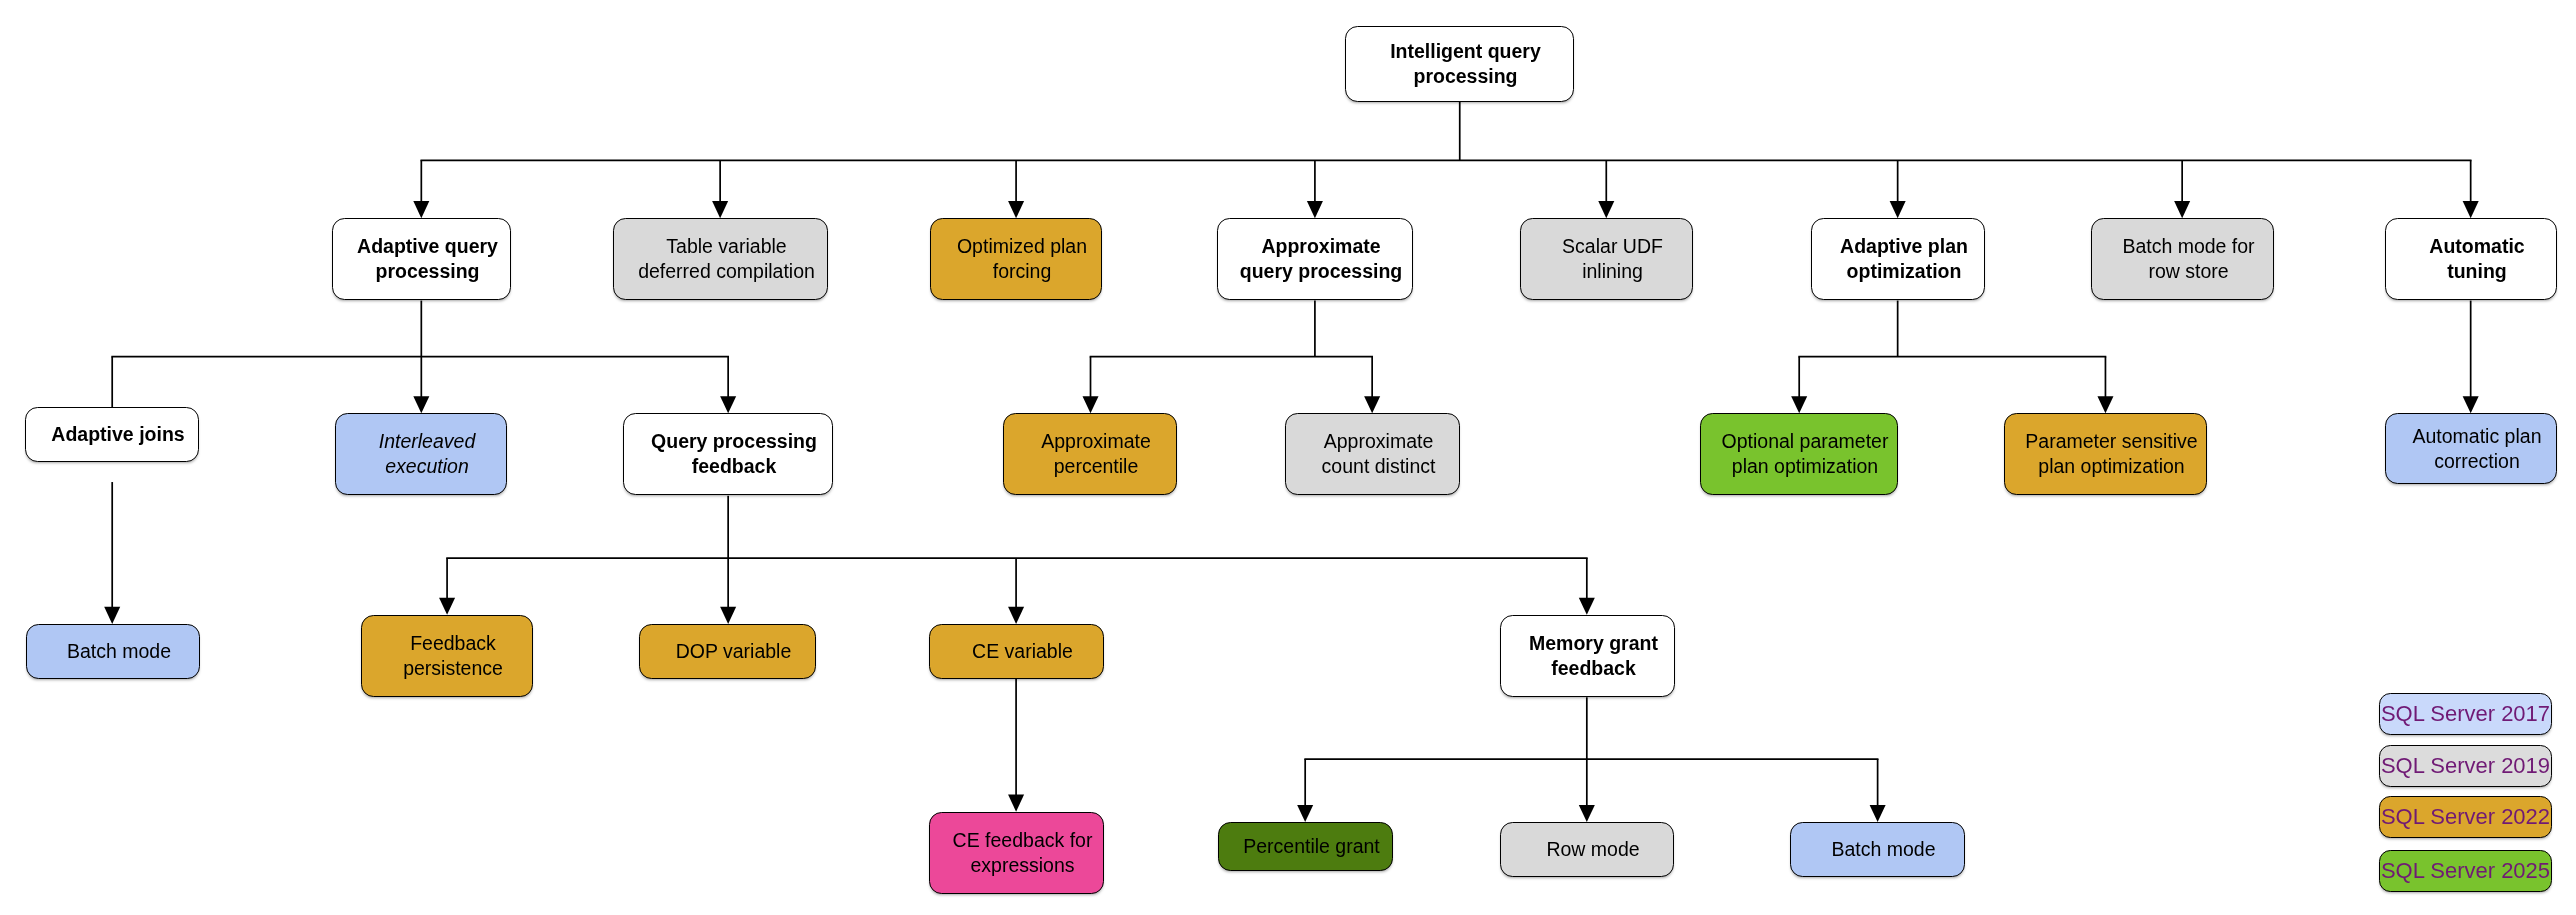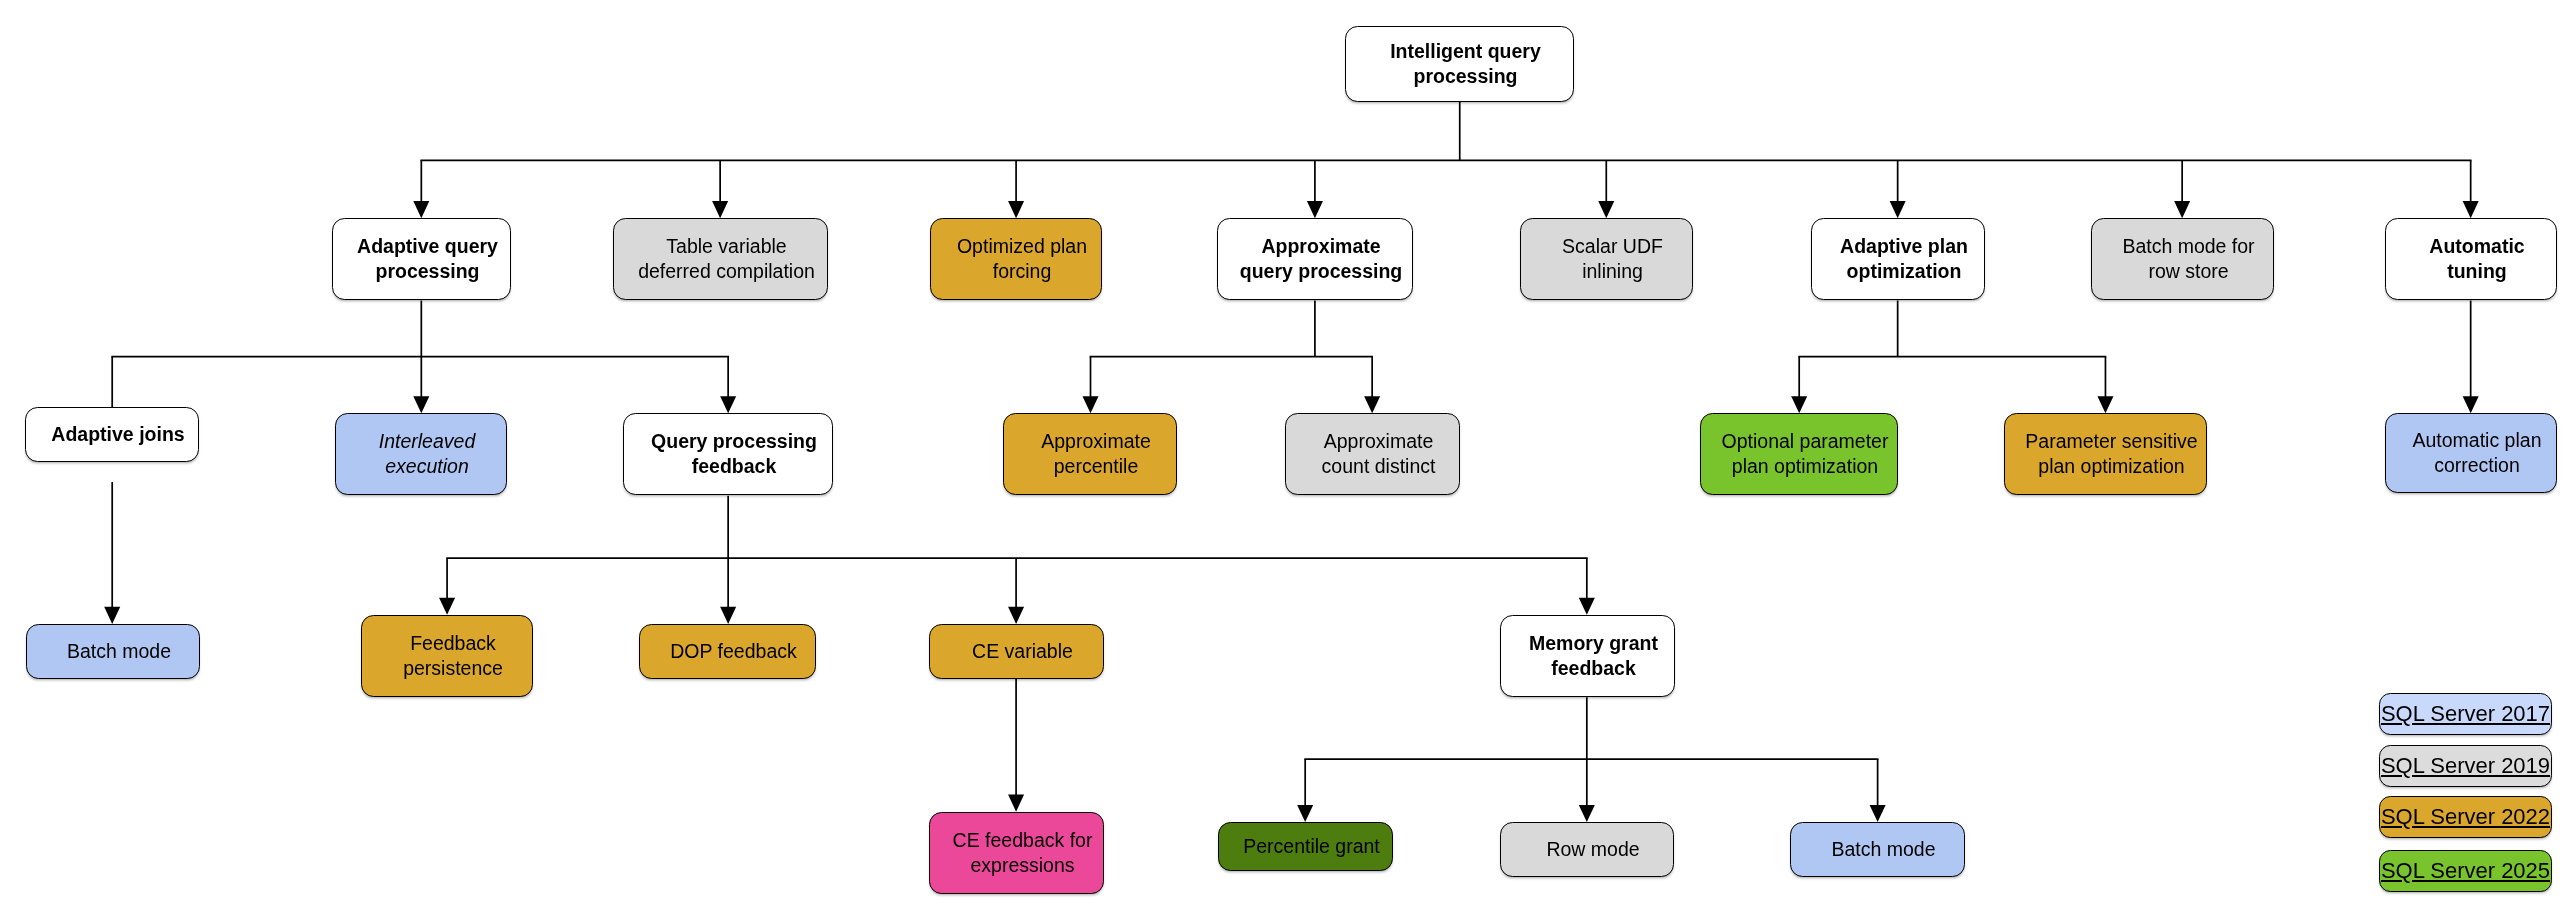--- a/index.html
+++ b/index.html
@@ -28,23 +28,22 @@
   }
   .node.bold{font-weight:700;}
   .legend-item{
     position:absolute;
     box-sizing:border-box;
     border:1.7px solid #000000;
     border-radius:11.4px;
     display:flex;align-items:center;justify-content:center;
     text-align:center;
     font-size:22px;
-    color:#000000;
+    color:#701a75;
     box-shadow:0 2.3px 2.9px -1.7px rgba(0,0,0,0.35);
-    text-decoration:underline;
   }
 </style>
 </head>
 <body>
 
 <div id="canvas">
   <svg id="connector-svg" xmlns="http://www.w3.org/2000/svg" viewBox="0 0 4500 1600" width="2576" height="916">
       <line x1="2550" y1="177" x2="2550" y2="280"></line>
       <line x1="734.5" y1="280" x2="4317.5" y2="280"></line>
       <line x1="736" y1="280" x2="736" y2="355"></line>
@@ -133,26 +132,26 @@
       <div class="node bold" style="left: 623px; top: 413px; width: 210px; height: 82px; background: rgb(255, 255, 255);">Query processing
 feedback</div>
       <div class="node" style="left: 1003px; top: 413px; width: 174px; height: 82px; background: rgb(219, 166, 44);">Approximate
 percentile</div>
       <div class="node" style="left: 1285px; top: 413px; width: 175px; height: 82px; background: rgb(217, 217, 217);">Approximate
 count distinct</div>
       <div class="node" style="left: 1700px; top: 413px; width: 198px; height: 82px; background: rgb(121, 195, 45);">Optional parameter
 plan optimization</div>
       <div class="node" style="left: 2004px; top: 413px; width: 203px; height: 82px; background: rgb(219, 166, 44);">Parameter sensitive
 plan optimization</div>
-      <div class="node" style="left: 2385px; top: 413px; width: 172px; height: 80px; background: rgb(176, 199, 244);">Automatic plan
+      <div class="node" style="left: 2385px; top: 413px; width: 172px; height: 71px; background: rgb(176, 199, 244);">Automatic plan
 correction</div>
       <div class="node" style="left: 26px; top: 624px; width: 174px; height: 55px; background: rgb(176, 199, 244);">Batch mode</div>
       <div class="node" style="left: 361px; top: 615px; width: 172px; height: 82px; background: rgb(219, 166, 44);">Feedback
 persistence</div>
-      <div class="node" style="left: 639px; top: 624px; width: 177px; height: 55px; background: rgb(219, 166, 44);">DOP feedback</div>
+      <div class="node" style="left: 639px; top: 624px; width: 177px; height: 55px; background: rgb(219, 166, 44);">DOP variable</div>
       <div class="node" style="left: 929px; top: 624px; width: 175px; height: 55px; background: rgb(219, 166, 44);">CE variable</div>
       <div class="node bold" style="left: 1500px; top: 615px; width: 175px; height: 82px; background: rgb(255, 255, 255);">Memory grant
 feedback</div>
       <div class="node" style="left: 929px; top: 812px; width: 175px; height: 82px; background: #ec4899;">CE feedback for
 expressions</div>
       <div class="node" style="left: 1218px; top: 822px; width: 175px; height: 49px; background: #4d7c0f;">Percentile grant</div>
       <div class="node" style="left: 1500px; top: 822px; width: 174px; height: 55px; background: rgb(217, 217, 217);">Row mode</div>
       <div class="node" style="left: 1790px; top: 822px; width: 175px; height: 55px; background: rgb(176, 199, 244);">Batch mode</div>
     </div>
   <div id="legend">

